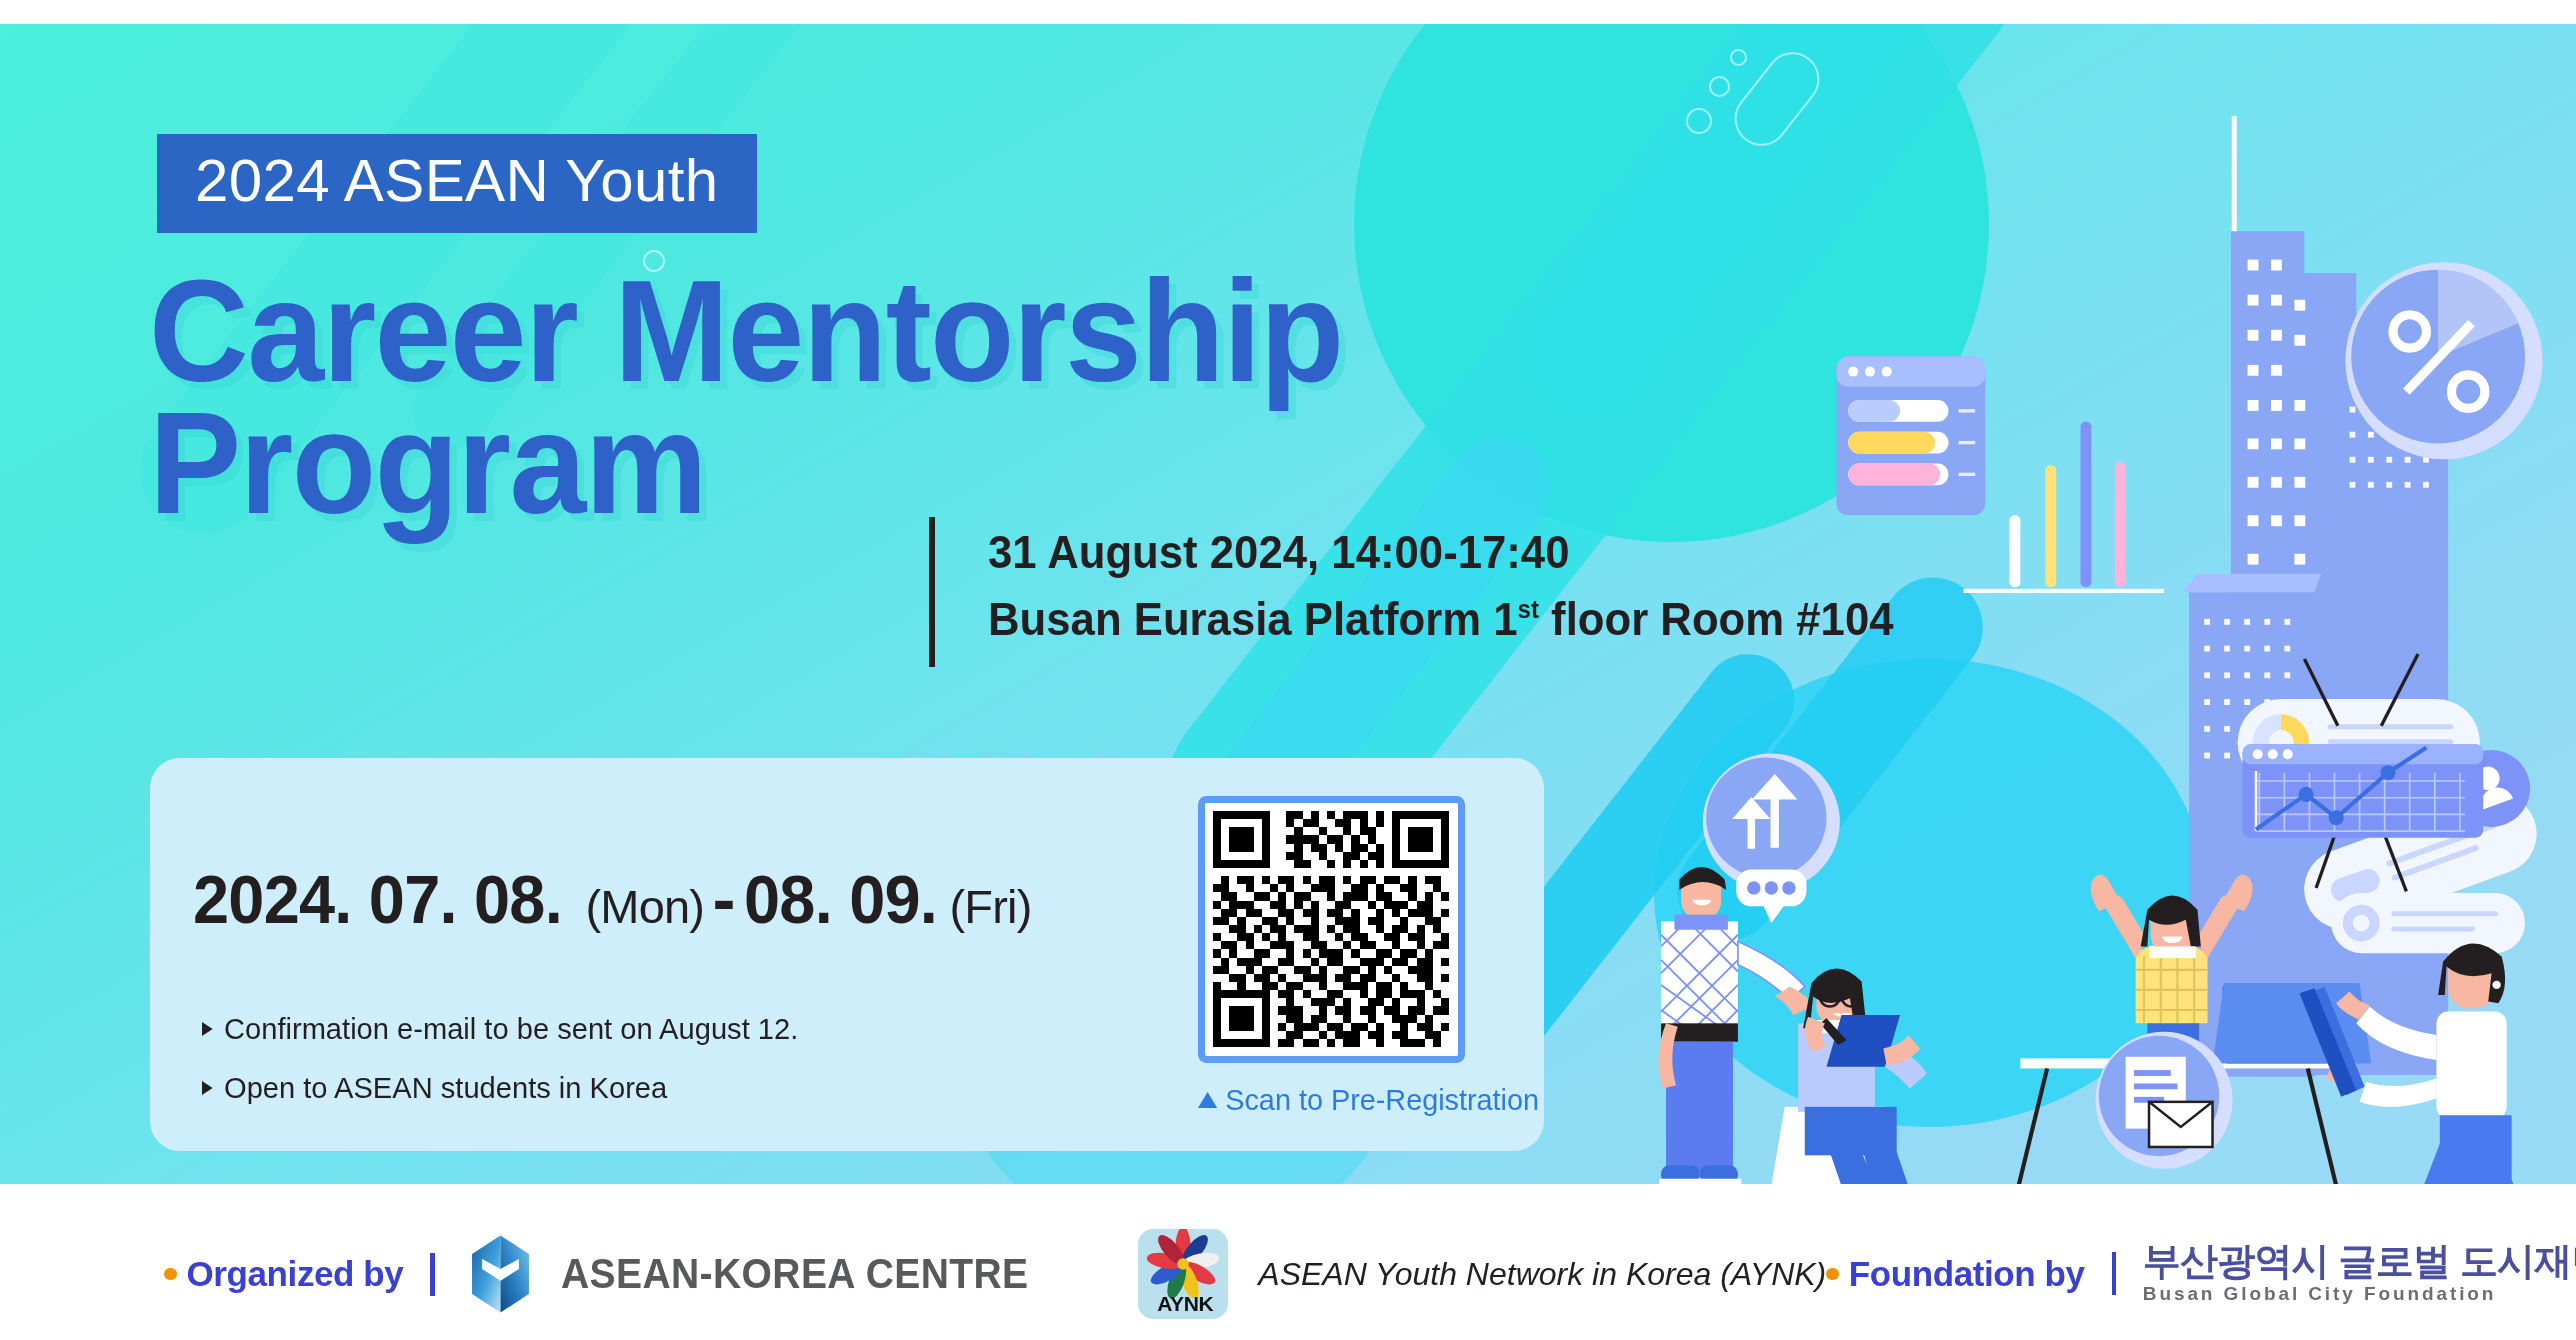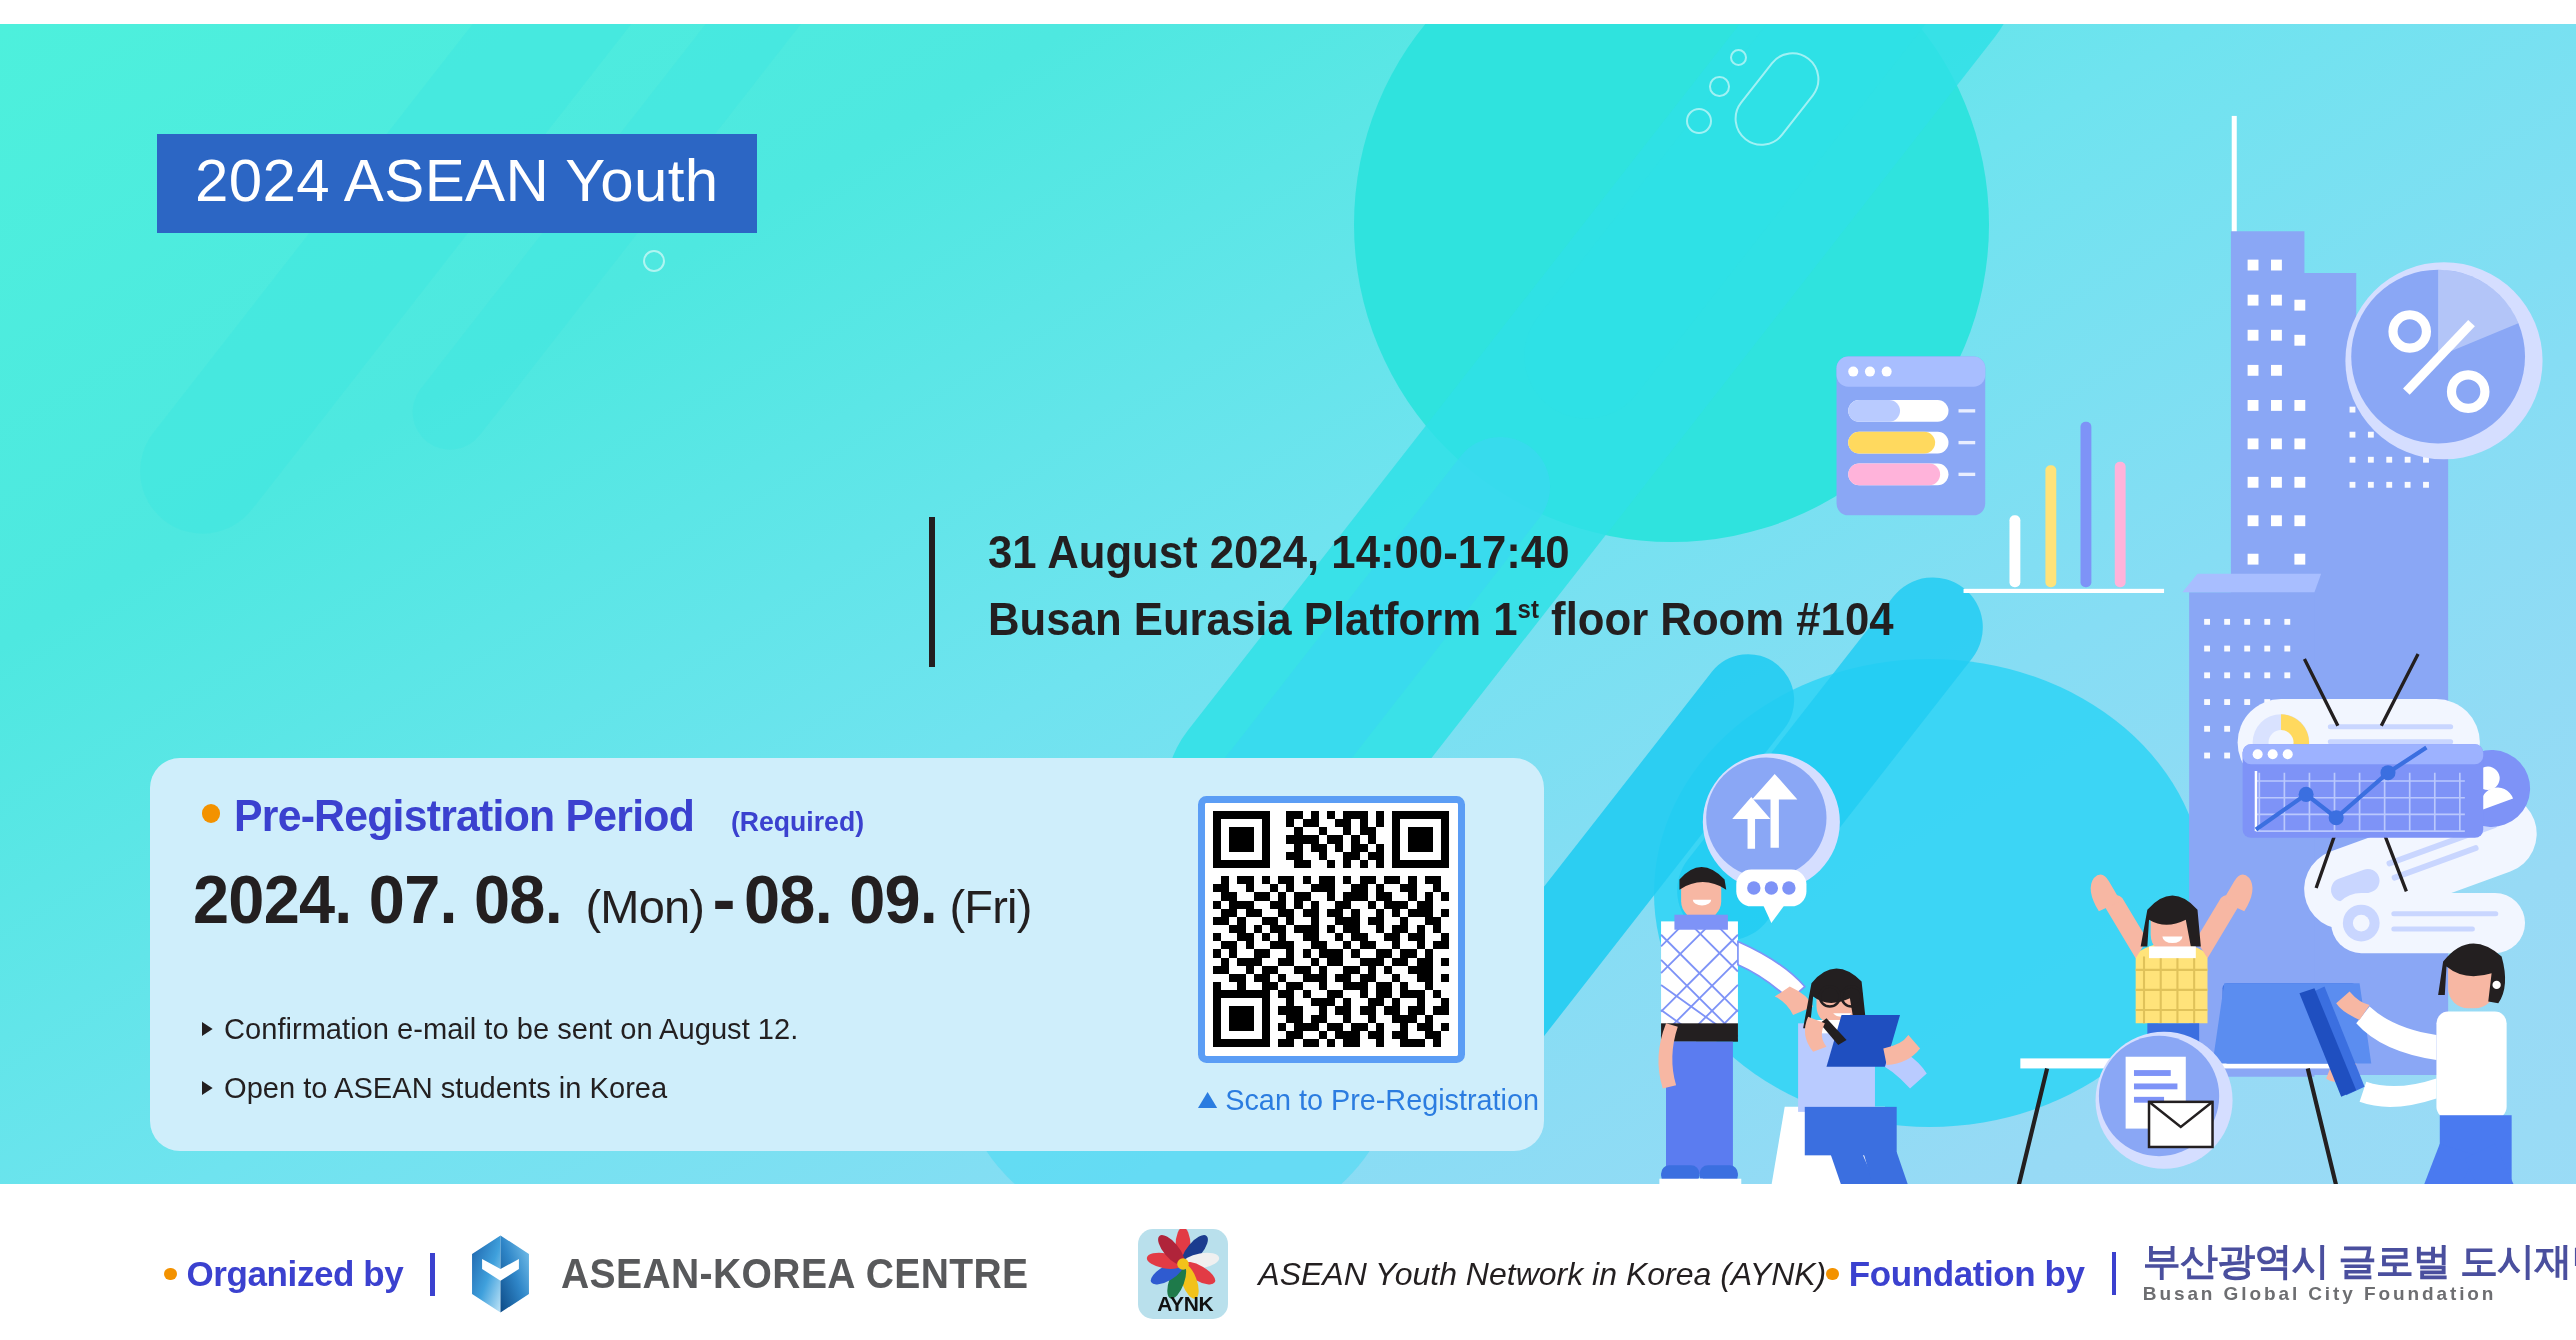--- a/index.html
+++ b/index.html
@@ -651,33 +651,32 @@
       <rect x="2930" y="1108" width="56" height="70" rx="24" fill="#f7b7a3"></rect>
       <path d="M2924 1122 q32 -40 70 -6 q10 36 -4 56 l-12 -2 l4 -34 q-32 10 -54 -8 l-2 34 h-8 z" fill="#231f20"></path>
       <circle cx="2988" cy="1150" r="5" fill="#ffffff"></circle>
     </g>
   </svg>
 
   <div class="badge">
     <span>2024 ASEAN Youth</span>
   </div>
 
+  <div class="title-block">
+    <div class="title-line">Career Mentorship</div>
+    <div class="title-line">Program</div>
+  </div>
 
   <div class="meta-divider"></div>
   <div class="meta">
     <div class="meta-line">31 August 2024, 14:00-17:40</div>
     <div class="meta-line"><span>Busan Eurasia Platform 1</span><sup>st</sup><span> floor Room #104</span></div>
   </div>
 
   <div class="info-panel">
-    <div class="info-heading">
-      <span class="dot-orange"></span>
-      <span class="info-heading-text">Pre-Registration Period</span>
-      <span class="info-heading-sub">(Required)</span>
-    </div>
 
     <div class="date-row">
       <span class="date-big">2024. 07. 08.</span><span class="date-day">(Mon)</span><span class="date-dash">-</span><span class="date-big">08. 09.</span><span class="date-day">(Fri)</span>
     </div>
 
     <div class="bullets">
       <div class="bullet">
         <span class="tri"></span>
         <span>Confirmation e-mail to be sent on August 12.</span>
       </div>

